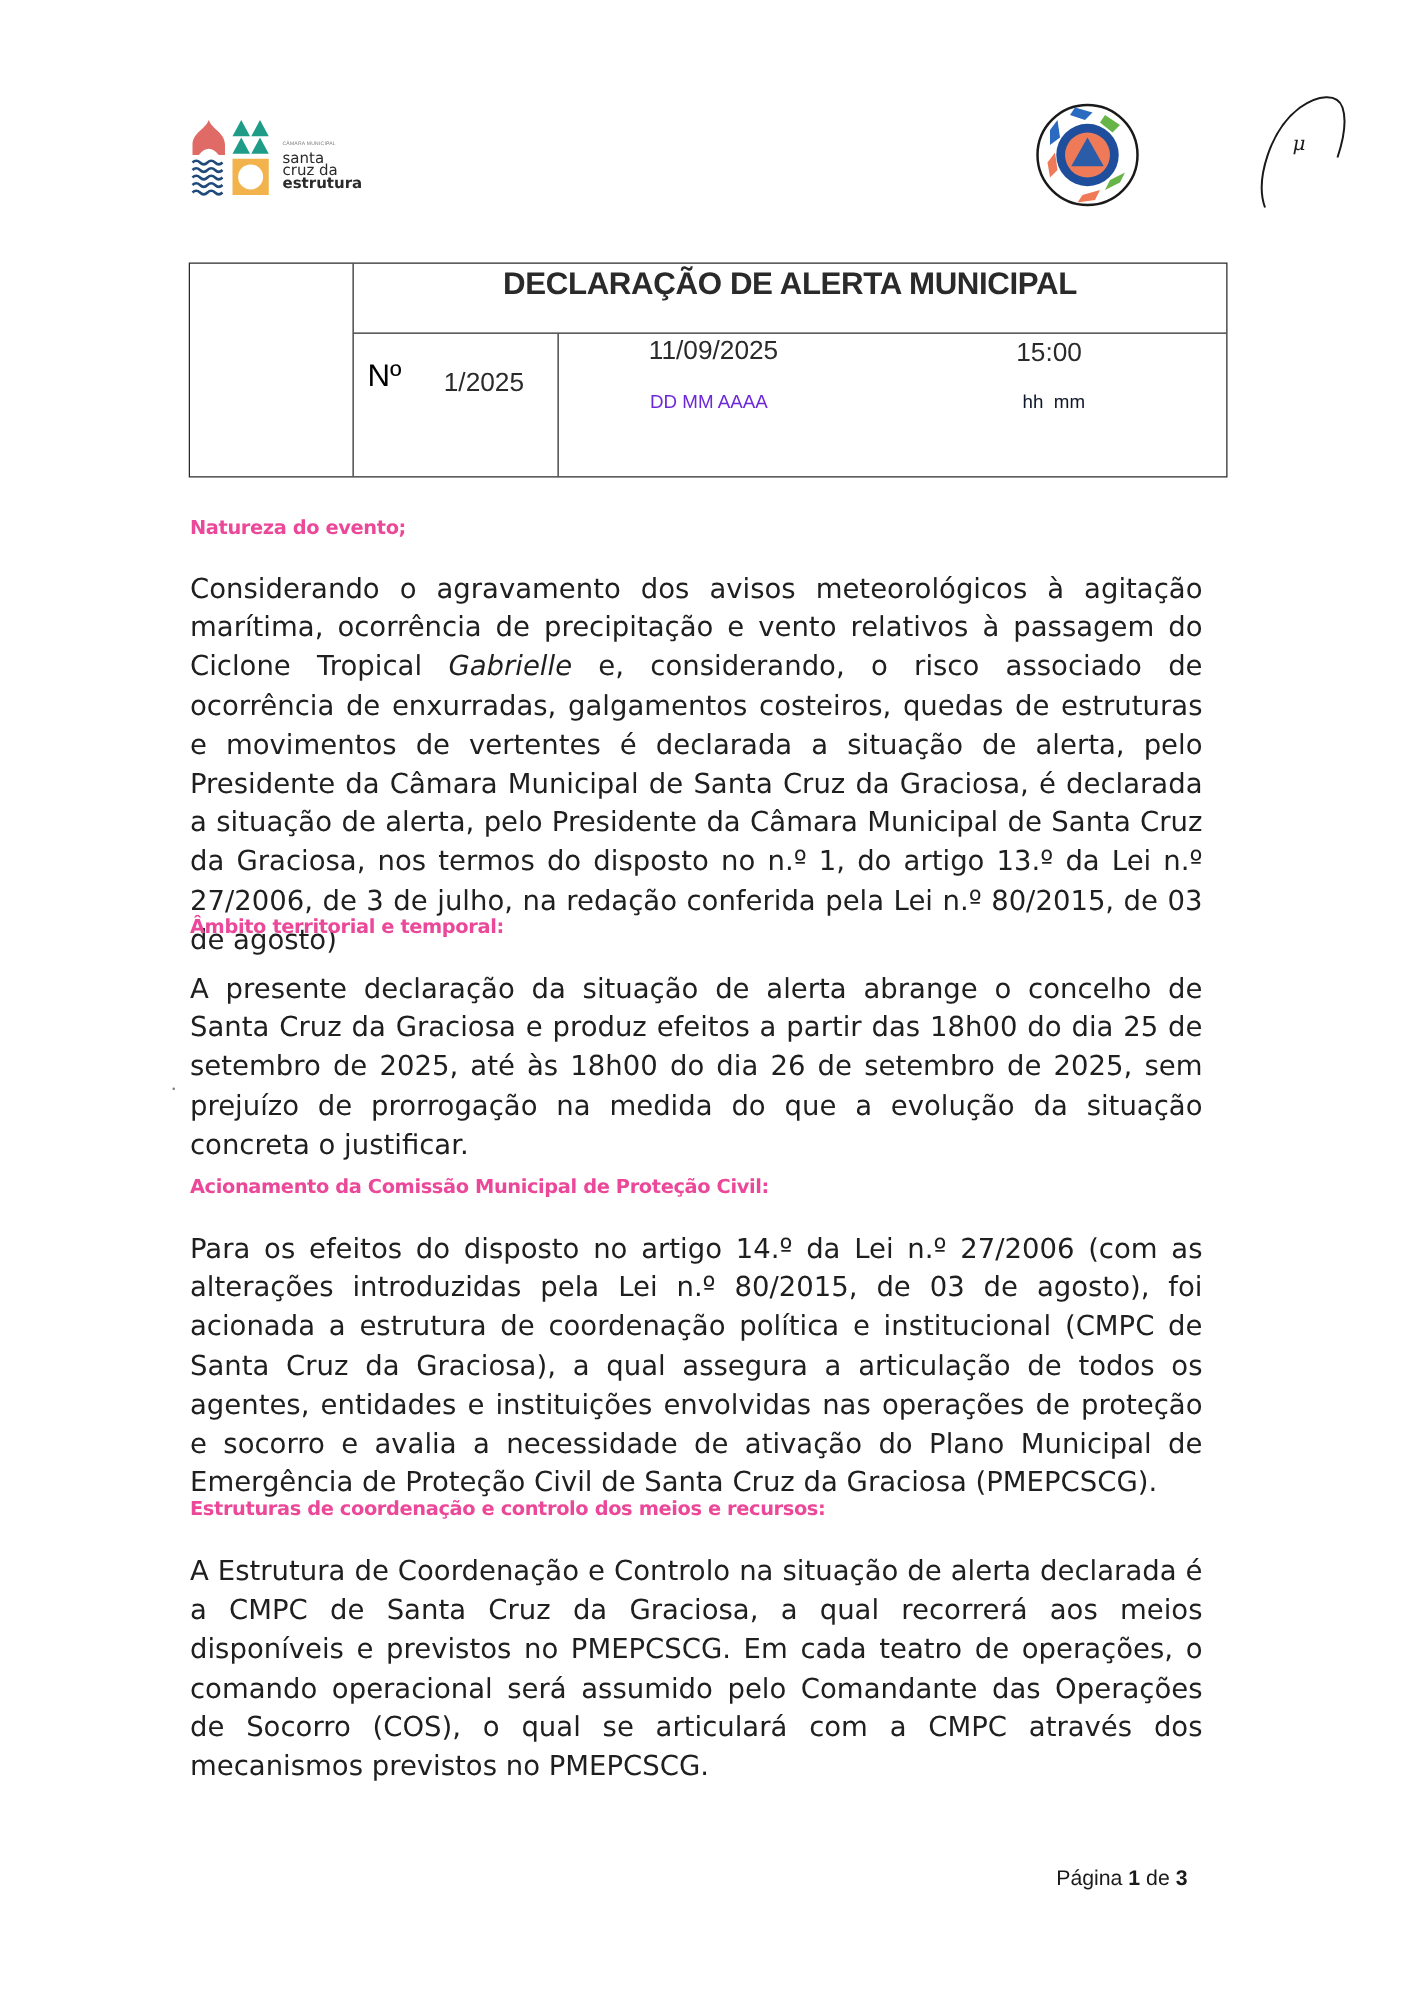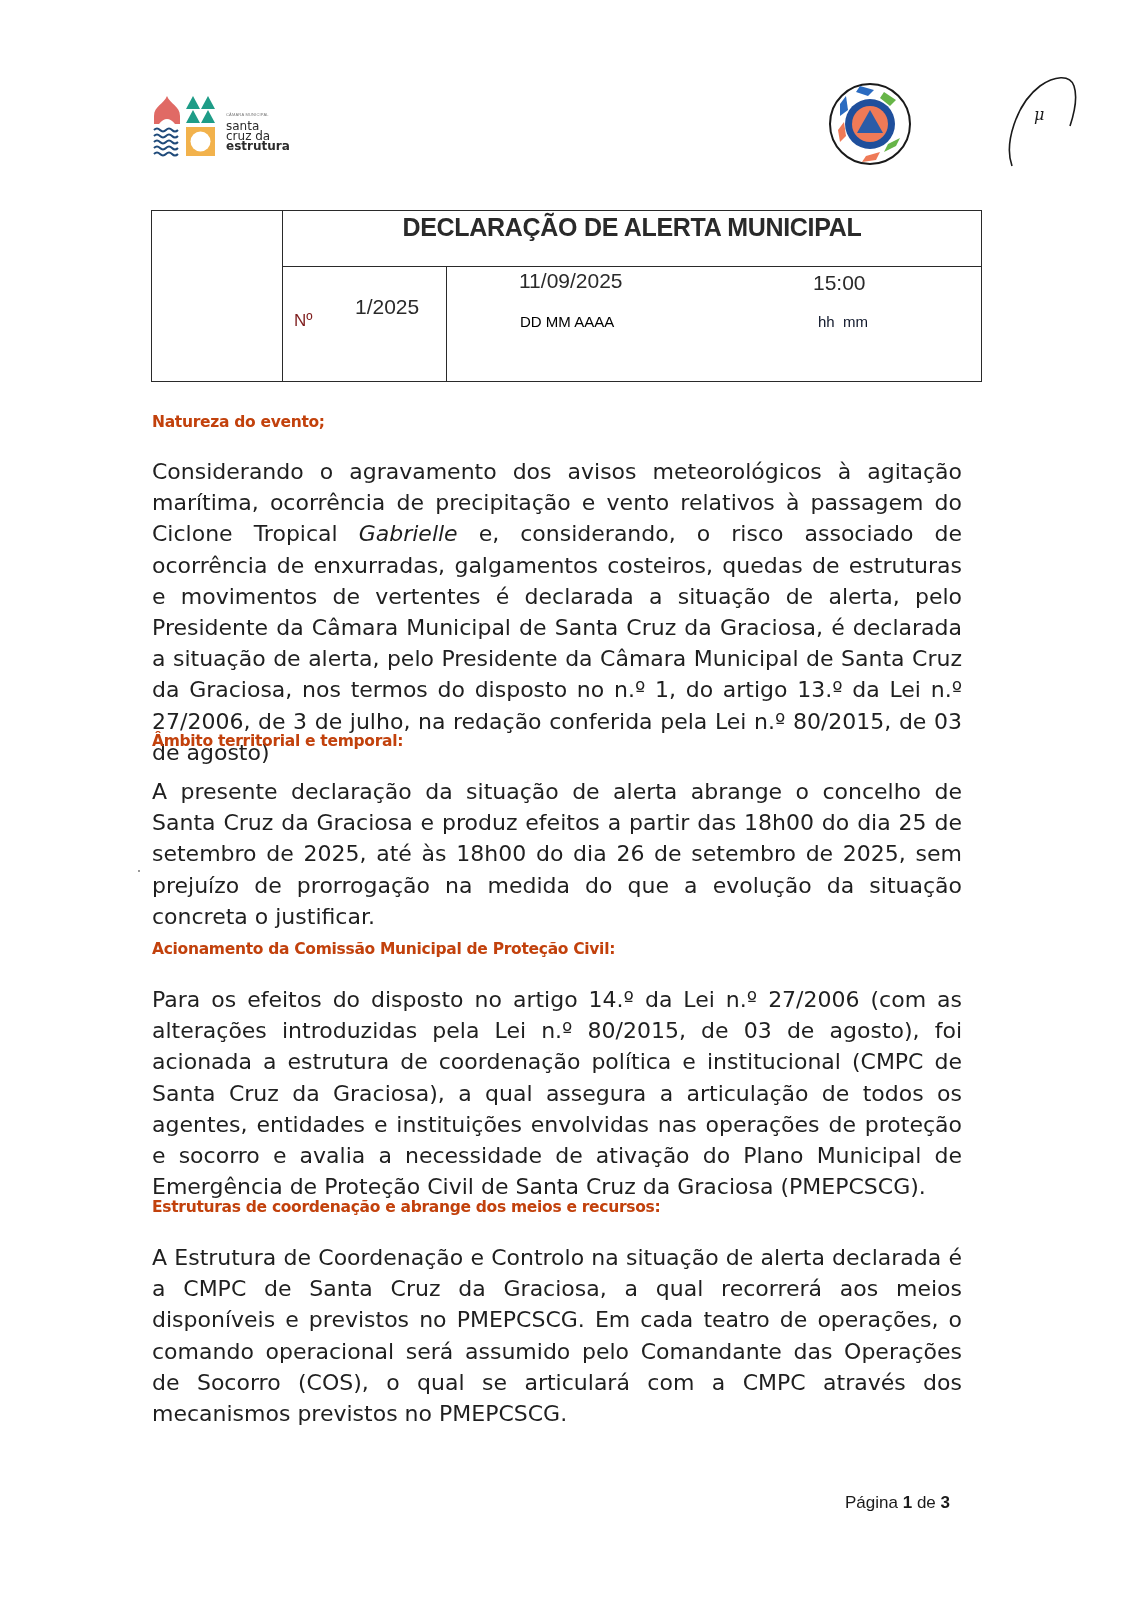--- a/index.html
+++ b/index.html
@@ -15,30 +15,30 @@
 
   .pc-emblem { left: 828px; top: 82px; width: 84px; height: 84px; }
   .signature { left: 1000px; top: 74px; width: 90px; height: 100px; }
 
   
   .hdr-table { left: 151px; top: 210px; width: 831px; height: 172px; border: 1.6px solid #2a2a2a; box-sizing: border-box; }
   .hdr-col-left { position: absolute; left: 0; top: 0; width: 131px; height: 100%; border-right: 1.6px solid #2a2a2a; box-sizing: border-box; }
   .hdr-title-row { position: absolute; left: 131px; top: 0; right: 0; height: 56px; border-bottom: 1.6px solid #2a2a2a; box-sizing: border-box; }
   .hdr-title { position: absolute; left: 0; right: 0; top: 2px; text-align: center; font-family: "Liberation Sans", sans-serif; font-weight: bold; font-size: 25px; letter-spacing: -0.3px; color: #2a2a2a; }
   .hdr-num-cell { position: absolute; left: 131px; top: 56px; width: 164px; bottom: 0; border-right: 1.6px solid #2a2a2a; box-sizing: border-box; }
-  .hdr-num-label { position: absolute; left: 11px; top: 44px; font-family: "Liberation Sans", sans-serif; font-size: 17px; color: #7f1d1d; }
+  .hdr-num-label { position: absolute; left: 11px; top: 20px; font-family: "Liberation Sans", sans-serif; font-size: 25px; color: #000000; }
   .hdr-num-value { position: absolute; left: 72px; top: 28px; font-family: "Liberation Sans", sans-serif; font-size: 21px; color: #2a2a2a; }
   .hdr-date-cell { position: absolute; left: 295px; top: 56px; right: 0; bottom: 0; }
   .hdr-date { position: absolute; left: 72px; top: 2px; font-family: "Liberation Sans", sans-serif; font-size: 21px; color: #2a2a2a; }
-  .hdr-date-fmt { position: absolute; left: 73px; top: 46px; font-family: "Liberation Sans", sans-serif; font-size: 15px; color: #000000; }
+  .hdr-date-fmt { position: absolute; left: 73px; top: 46px; font-family: "Liberation Sans", sans-serif; font-size: 15px; color: #6d28d9; }
   .hdr-time { position: absolute; left: 366px; top: 4px; font-family: "Liberation Sans", sans-serif; font-size: 21px; color: #2a2a2a; }
   .hdr-time-fmt { position: absolute; left: 371px; top: 46px; font-family: "Liberation Sans", sans-serif; font-size: 15px; color: #0f172a; }
 
   
-  .section-heading { position: absolute; left: 152px; font-family: "DejaVu Sans", sans-serif; font-weight: bold; font-size: 15.5px; letter-spacing: -0.3px; color: #c2410c; }
+  .section-heading { position: absolute; left: 152px; font-family: "DejaVu Sans", sans-serif; font-weight: bold; font-size: 15.5px; letter-spacing: -0.3px; color: #ec4899; }
   .para { position: absolute; left: 152px; width: 810px; font-family: "DejaVu Sans", sans-serif; font-size: 22px; line-height: 31.2px; text-align: justify; text-align-last: left; color: #1f1f1f; }
   .para em { font-style: italic; }
   .stray-dot { left: 138px; top: 870px; width: 2px; height: 2px; background: #777; border-radius: 50%; }
 
   .footer { left: 845px; top: 1493px; font-family: "Liberation Sans", sans-serif; font-size: 17px; color: #1a1a1a; }
   .footer b { font-weight: bold; }
 </style>
 </head>
 <body>
 
@@ -116,21 +116,21 @@
 <div class="section-heading" style="top:413px;">Natureza do evento;</div>
 <div class="para" style="top:456px;"><span>Considerando o agravamento dos avisos meteorológicos à agitação marítima, ocorrência de precipitação e vento relativos à passagem do Ciclone Tropical </span><em>Gabrielle</em><span> e, considerando, o risco associado de ocorrência de enxurradas, galgamentos costeiros, quedas de estruturas e movimentos de vertentes é declarada a situação de alerta, pelo Presidente da Câmara Municipal de Santa Cruz da Graciosa, é declarada a situação de alerta, pelo Presidente da Câmara Municipal de Santa Cruz da Graciosa, nos termos do disposto no n.º 1, do artigo 13.º da Lei n.º 27/2006, de 3 de julho, na redação conferida pela Lei n.º 80/2015, de 03 de agosto)</span></div>
 
 <div class="section-heading" style="top:732px;">Âmbito territorial e temporal:</div>
 <div class="para" style="top:776px;">A presente declaração da situação de alerta abrange o concelho de Santa Cruz da Graciosa e produz efeitos a partir das 18h00 do dia 25 de setembro de 2025, até às 18h00 do dia 26 de setembro de 2025, sem prejuízo de prorrogação na medida do que a evolução da situação concreta o justificar.</div>
 <div class="abs stray-dot"></div>
 
 <div class="section-heading" style="top:940px;">Acionamento da Comissão Municipal de Proteção Civil:</div>
 <div class="para" style="top:984px;">Para os efeitos do disposto no artigo 14.º da Lei n.º 27/2006 (com as alterações introduzidas pela Lei n.º 80/2015, de 03 de agosto), foi acionada a estrutura de coordenação política e institucional (CMPC de Santa Cruz da Graciosa), a qual assegura a articulação de todos os agentes, entidades e instituições envolvidas nas operações de proteção e socorro e avalia a necessidade de ativação do Plano Municipal de Emergência de Proteção Civil de Santa Cruz da Graciosa (PMEPCSCG).</div>
 
-<div class="section-heading" style="top:1198px;">Estruturas de coordenação e abrange dos meios e recursos:</div>
+<div class="section-heading" style="top:1198px;">Estruturas de coordenação e controlo dos meios e recursos:</div>
 <div class="para" style="top:1242px;">A Estrutura de Coordenação e Controlo na situação de alerta declarada é a CMPC de Santa Cruz da Graciosa, a qual recorrerá aos meios disponíveis e previstos no PMEPCSCG. Em cada teatro de operações, o comando operacional será assumido pelo Comandante das Operações de Socorro (COS), o qual se articulará com a CMPC através dos mecanismos previstos no PMEPCSCG.</div>
 
 <div class="abs footer">
   <span>Página</span>
   <b>1</b>
   <span>de</span>
   <b>3</b>
 </div>
 
 </body></html>

